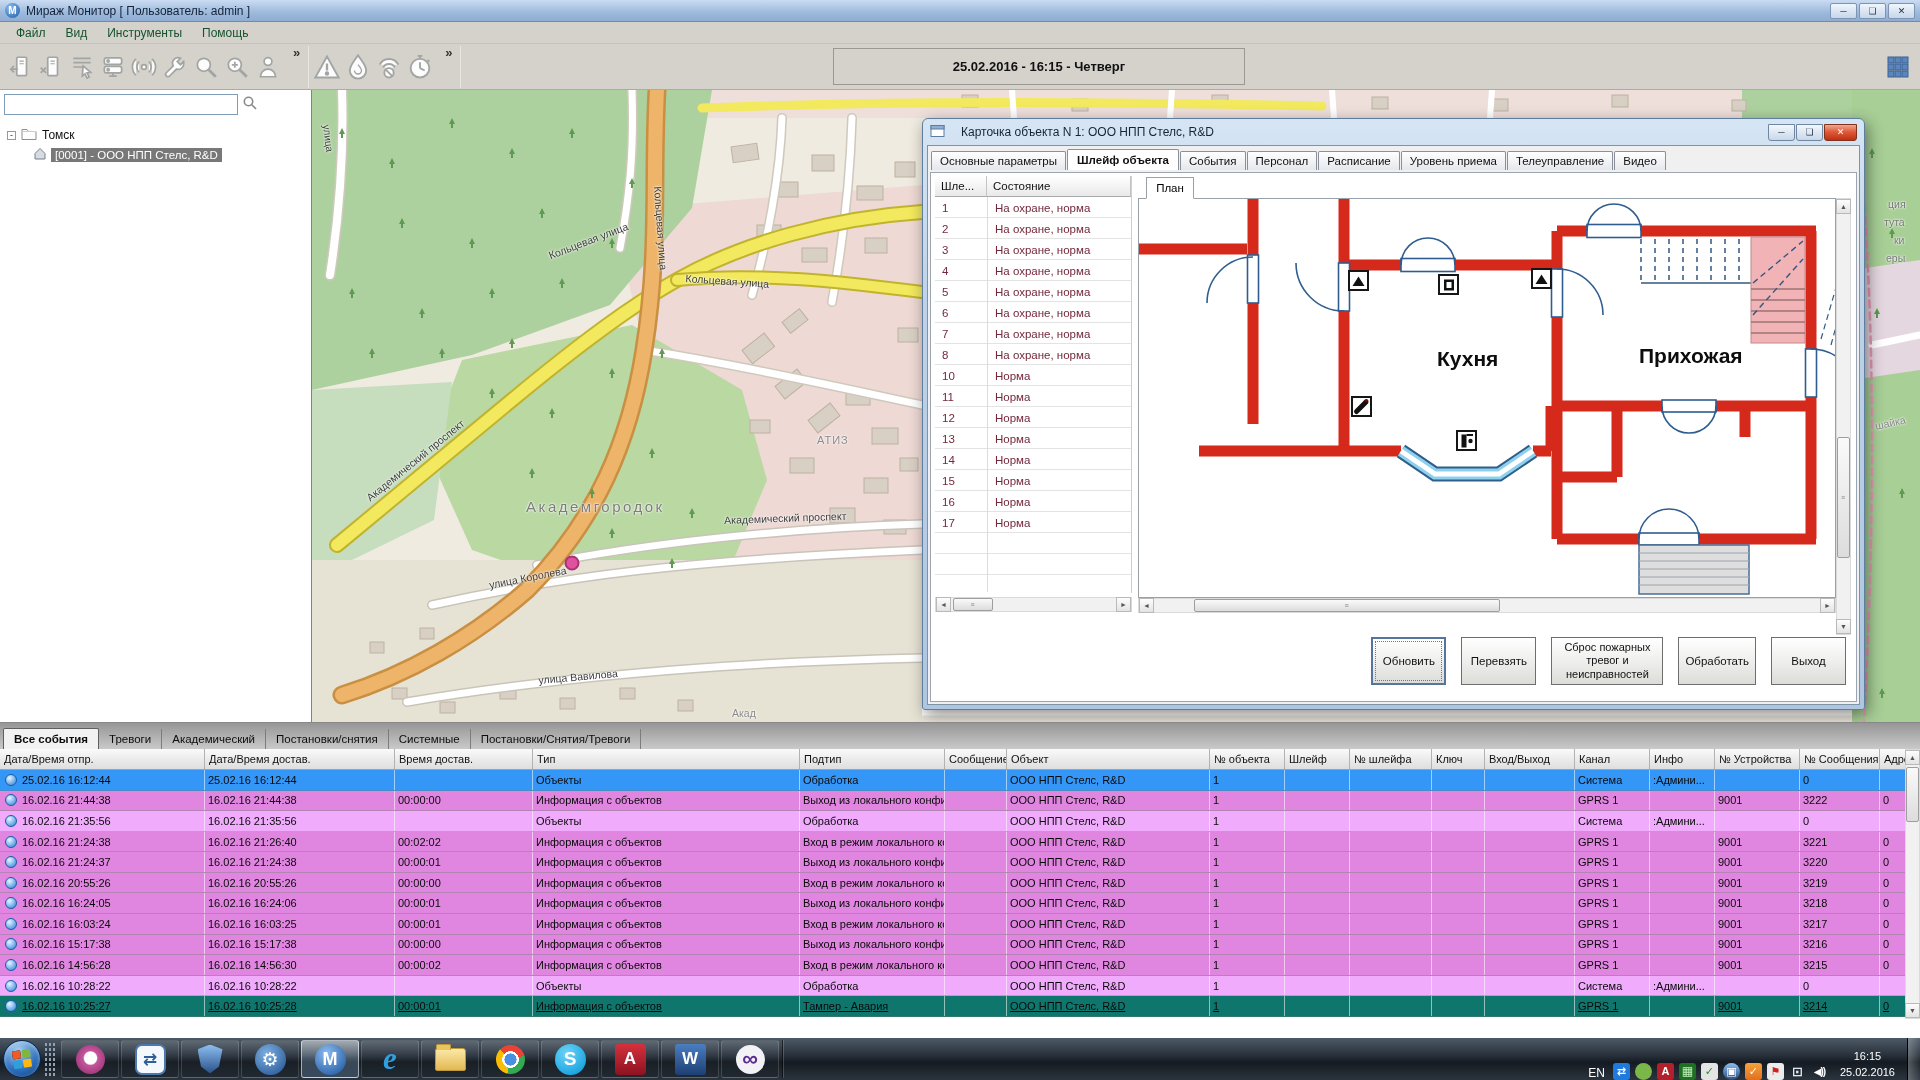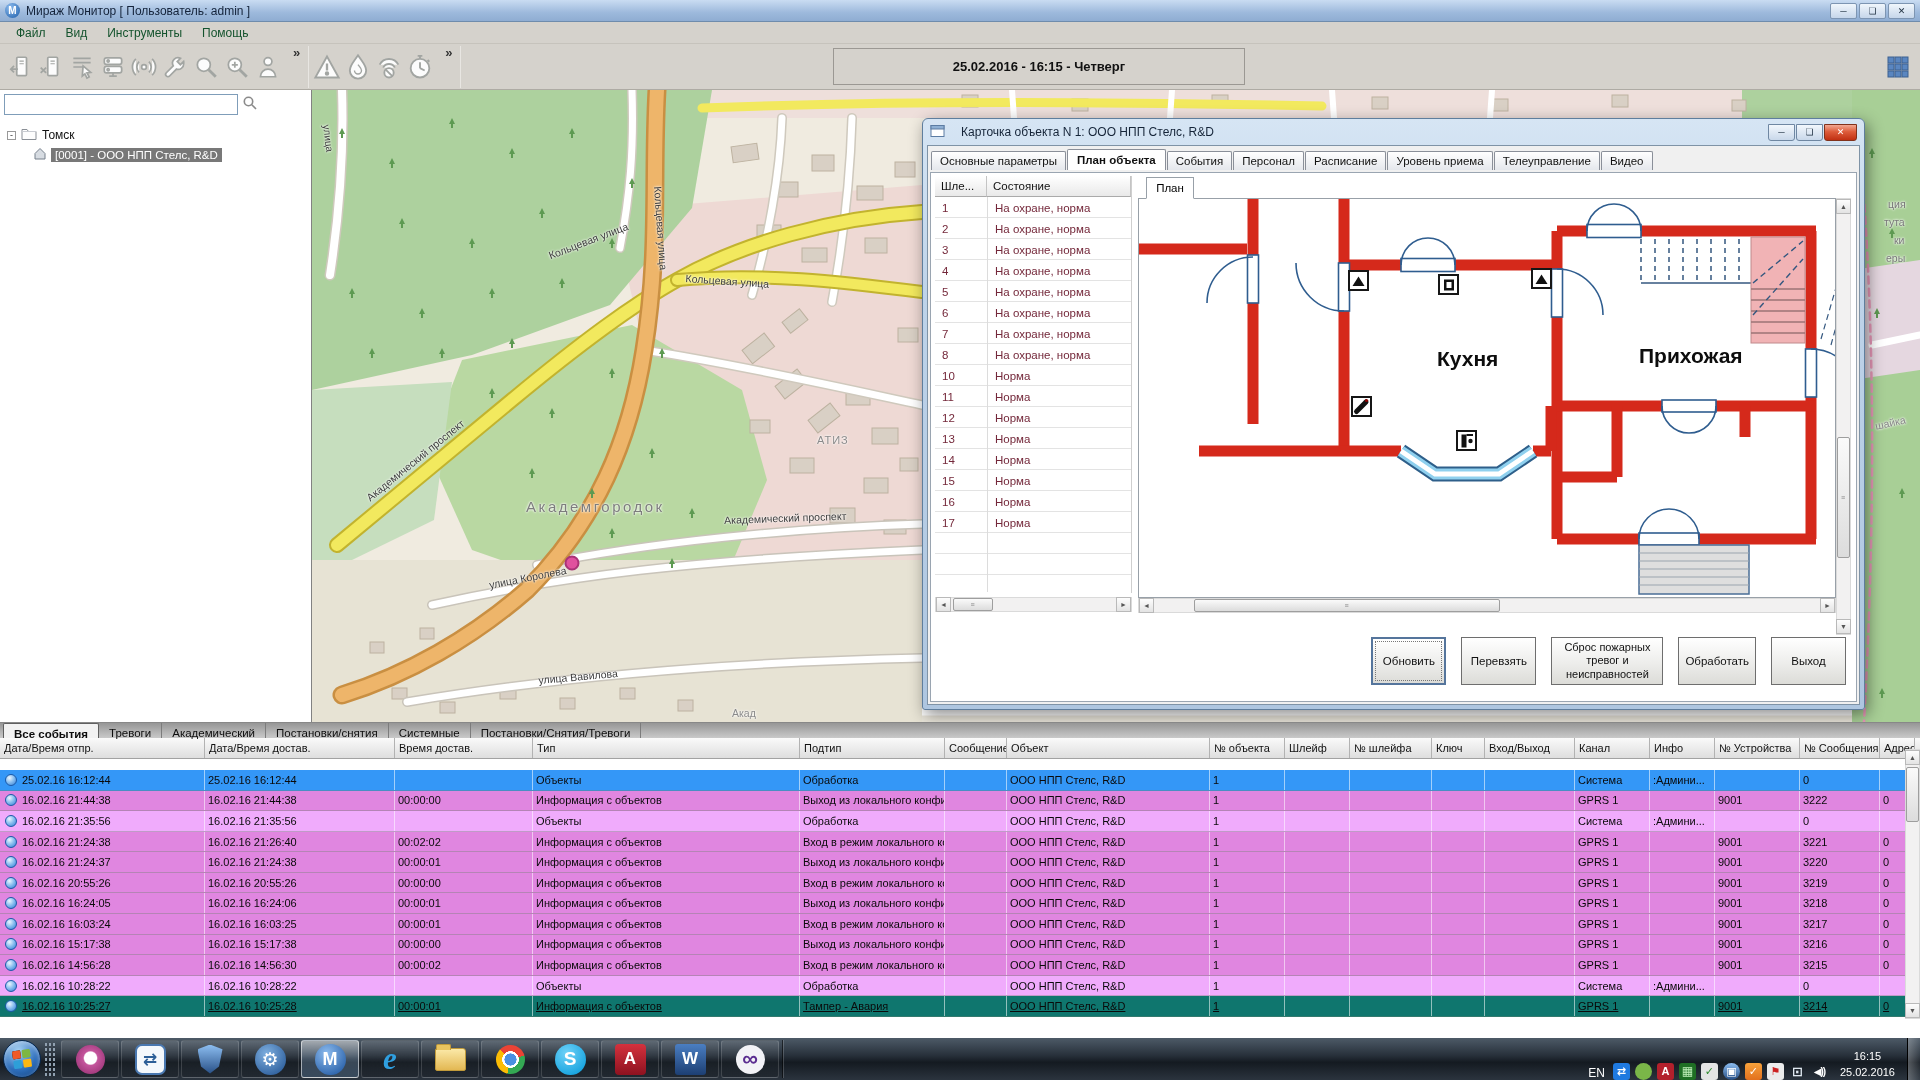--- a/index.html
+++ b/index.html
@@ -70,21 +70,21 @@
   .sb-thumb{position:absolute;background:linear-gradient(#fafafa,#dcdcdc);border:1px solid #9e9e9e;border-radius:2px;display:flex;align-items:center;justify-content:center;font-size:7px;color:#888;letter-spacing:1px;}
 
   .dlg-buttons{position:absolute;right:10px;top:464px;display:flex;gap:15px;}
   .dbtn{height:48px;min-width:75px;border:1px solid #6e6e6e;background:linear-gradient(#ffffff,#ededeb 55%,#dcdcd8);font-size:11.5px;color:#111;padding:0 6px;}
   .dbtn.focused{border:2px solid #55759c;outline:1px dotted #777;outline-offset:-5px;}
   .dbtn.wide{width:112px;font-size:11px;line-height:1.2;white-space:normal;}
 
   
   .bottom{position:absolute;left:0;top:722px;width:1920px;height:296px;background:#fff;border-top:1px solid #888;
     --cols:205px 190px 138px 267px 145px 62px 203px 75px 65px 82px 53px 90px 75px 65px 85px 80px 35px;}
-  .btabs{height:15px;background:linear-gradient(#969696,#c9c9c9);display:flex;padding-left:3px;}
+  .btabs{height:26px;background:linear-gradient(#969696,#c9c9c9);display:flex;align-items:flex-end;padding-left:3px;}
   .btab{padding:5px 10px 4px;font-size:11.5px;color:#0d0d0d;border-right:1px solid #7c7c7c;line-height:1;}
   .btab.active{background:#f2f2f2;border:1px solid #5f5f5f;border-bottom:none;border-radius:2px 2px 0 0;font-weight:bold;}
   .ehead{display:grid;grid-template-columns:var(--cols);height:21px;background:linear-gradient(#fafafa,#dedede);border-bottom:1px solid #a2a2a2;font-size:11px;color:#111;}
   .ehead span{display:flex;align-items:center;padding:0 4px;border-right:1px solid #b2b2b2;overflow:hidden;white-space:nowrap;}
   .erows{position:absolute;left:0;top:47px;right:15px;height:247px;overflow:hidden;}
   .erow{display:grid;grid-template-columns:var(--cols);height:20.58px;font-size:11px;color:#0a0a0a;border-bottom:1px solid rgba(110,130,110,.38);}
   .erow>span{display:flex;align-items:center;padding:0 3px;border-right:1px solid rgba(255,255,255,.55);overflow:hidden;white-space:nowrap;}
   .erow.violet{background:#e086e0;} .erow.teal{background:#f0abfc;} .erow.sel{background:#3497f7;} .erow.salmon{background:#0f766e;text-decoration:underline;}
   .dot{flex:none;width:12px;height:12px;border-radius:50%;background:radial-gradient(circle at 35% 30%,#eaf5ff,#8cc0f0 45%,#2e7cd6);border:1px solid #1c5aa8;margin:0 5px 0 2px;}
   .table-vscroll{position:absolute;right:0;top:26px;width:15px;height:270px;}
@@ -413,21 +413,21 @@
       <span class="dlg-controls">
         <span class="dlg-wbtn">─</span>
         <span class="dlg-wbtn">❏</span>
         <span class="dlg-wbtn close">✕</span>
       </span>
     </div>
     <div class="dlg-body">
       <div class="dlg-tabs">
 
       <span class="dtab">Основные параметры</span>
-          <span class="dtab active">План объекта</span>
+          <span class="dtab active">Шлейф объекта</span>
           <span class="dtab">События</span>
           <span class="dtab">Персонал</span>
           <span class="dtab">Расписание</span>
           <span class="dtab">Уровень приема</span>
           <span class="dtab">Телеуправление</span>
           <span class="dtab">Видео</span>
         </div>
       <div class="dlg-page">
 
         <div class="zones">

